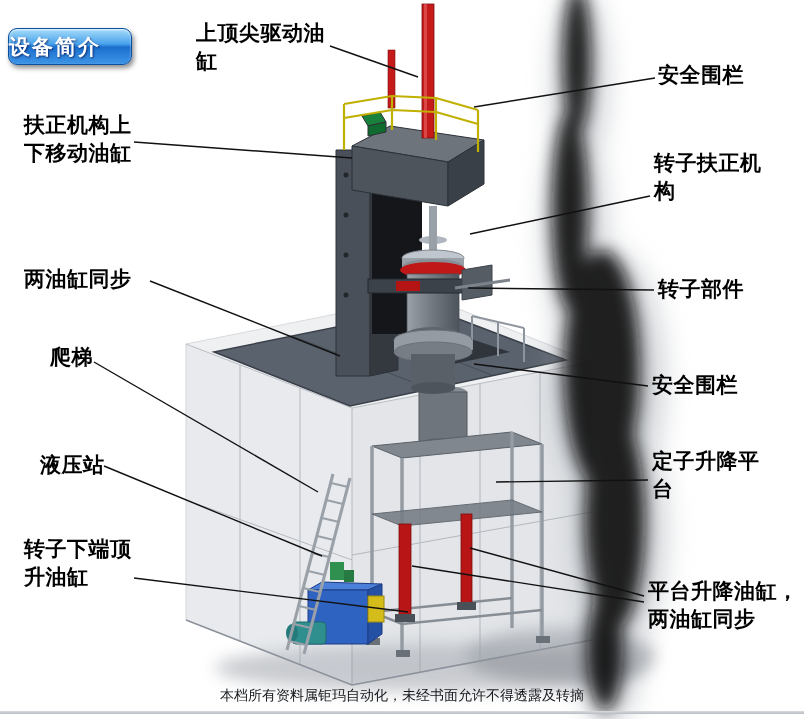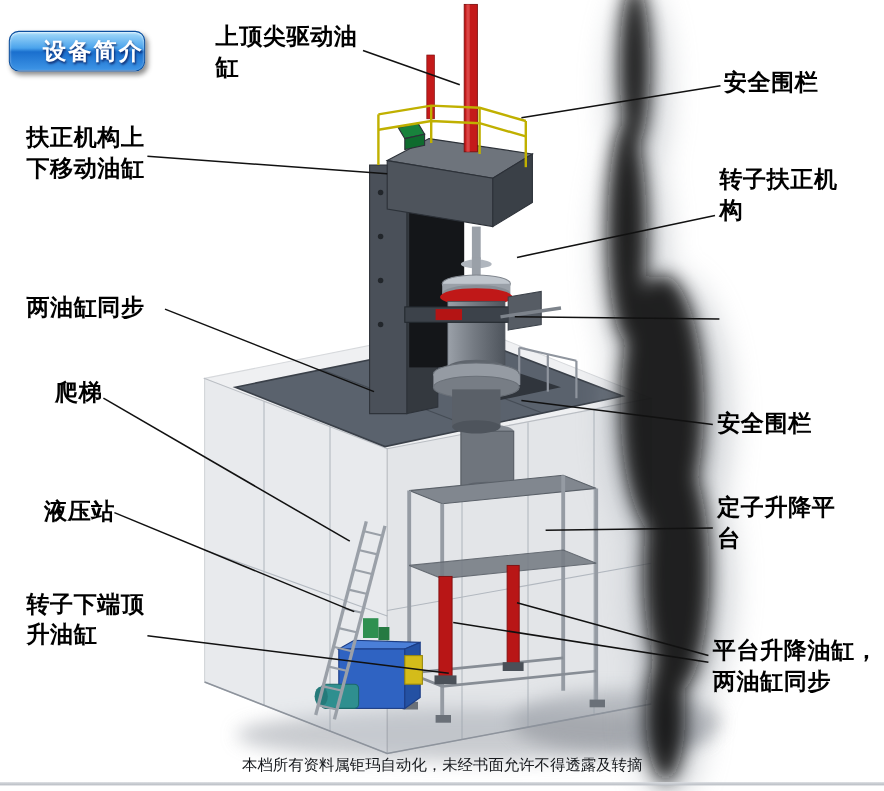--- a/index.html
+++ b/index.html
@@ -7,21 +7,21 @@
     font-family:"DejaVu Sans","Liberation Sans",sans-serif}
   .slide{position:relative;width:804px;height:719px;background:#fff}
   .scene{position:absolute;left:0;top:0}
   .lbl{position:absolute;font-size:21px;font-weight:600;color:#000;line-height:1.33;
        letter-spacing:0.5px;word-break:break-all}
   .badge{position:absolute;left:8px;top:28px;width:124px;height:37px;border-radius:9px;
     background:linear-gradient(180deg,#a6dcfa 0%,#4aa3ec 42%,#1a6fce 52%,#3e95e6 100%);
     border:1px solid #0c4f9e;
     box-shadow:2px 3px 5px rgba(0,0,0,.45), inset 0 1px 2px rgba(255,255,255,.75);
     color:#fff;font-size:21px;font-weight:700;letter-spacing:2px;
-    display:flex;align-items:center;justify-content:flex-end;
+    display:flex;align-items:center;justify-content:flex-start;
     text-shadow:1px 1px 2px rgba(0,0,60,.65)}
   .footer{position:absolute;left:0;right:0;top:687px;text-align:center;
     font-size:14px;font-weight:500;color:#15181c}
   .bottom-line{position:absolute;left:0;right:0;top:711px;height:3px;
     background:linear-gradient(180deg,#d8dbe0,#b8bcc2)}
 </style>
 </head>
 <body>
 
 <div class="slide">
@@ -222,20 +222,21 @@
 
   <div class="badge">
     <span>设备简介</span>
   </div>
 
   <div class="lbl" style="left:658px;top:62px">安全围栏</div>
   <div class="lbl" style="left:196px;top:20px;width:132px">上顶尖驱动油缸</div>
   <div class="lbl" style="left:24px;top:112px;width:112px">扶正机构上下移动油缸</div>
   <div class="lbl" style="left:654px;top:150px;width:112px">转子扶正机构</div>
   <div class="lbl" style="left:24px;top:266px">两油缸同步</div>
+  <div class="lbl" style="left:658px;top:276px">转子部件</div>
   <div class="lbl" style="left:50px;top:344px">爬梯</div>
   <div class="lbl" style="left:652px;top:372px">安全围栏</div>
   <div class="lbl" style="left:40px;top:452px">液压站</div>
   <div class="lbl" style="left:24px;top:536px;width:112px">转子下端顶升油缸</div>
   <div class="lbl" style="left:652px;top:448px;width:112px">定子升降平台</div>
   <div class="lbl" style="left:648px;top:578px;width:154px">平台升降油缸，两油缸同步</div>
 
   <div class="footer">本档所有资料属钜玛自动化，未经书面允许不得透露及转摘</div>
   <div class="bottom-line"></div>
 </div>

